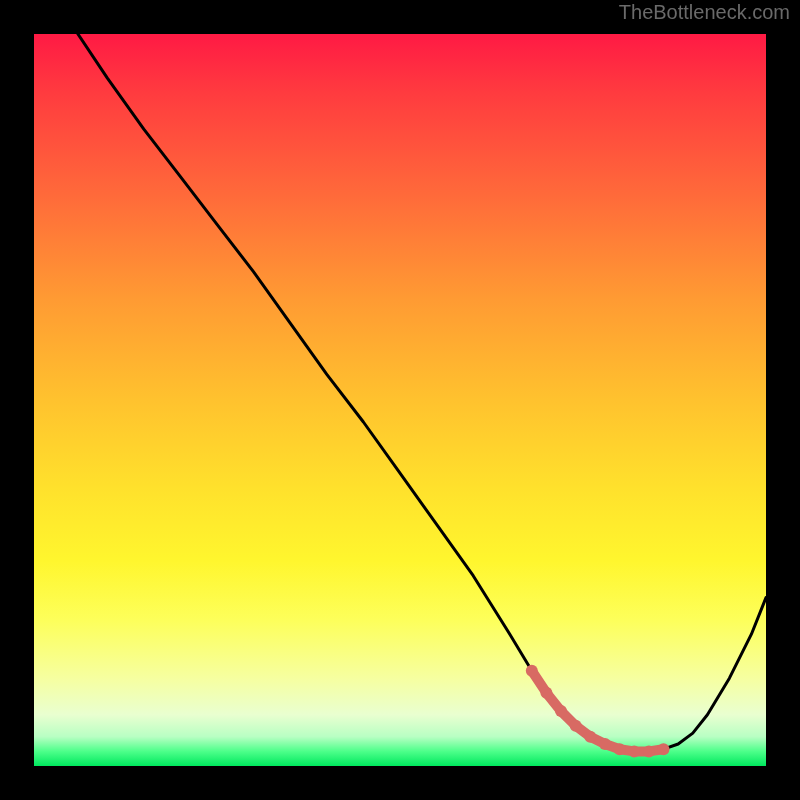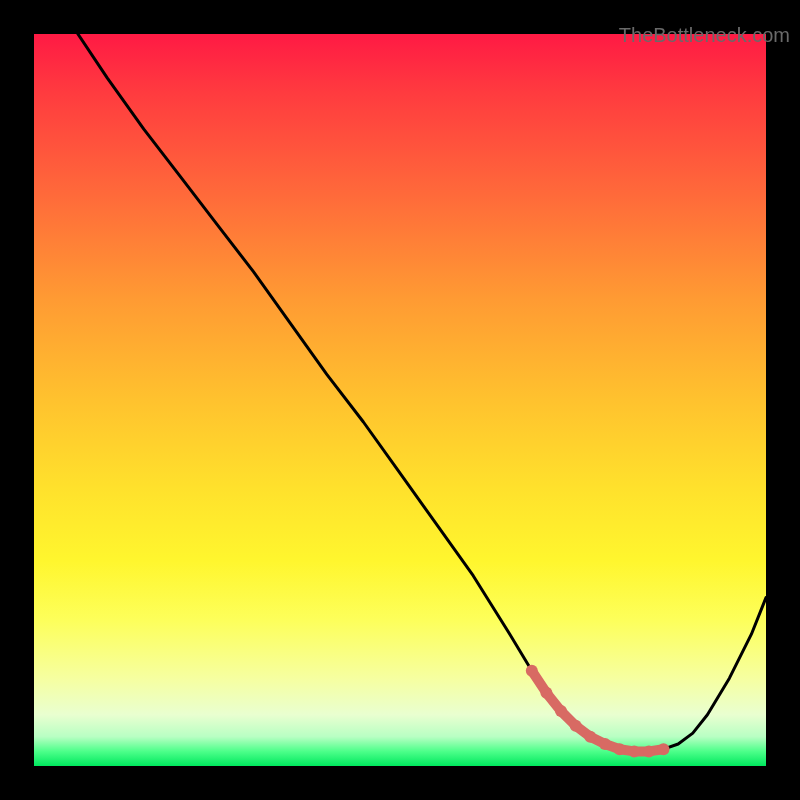--- a/index.html
+++ b/index.html
@@ -6,21 +6,21 @@
     margin: 0;
     padding: 0;
     width: 800px;
     height: 800px;
     background: #000;
     position: relative;
     font-family: Arial, sans-serif;
   }
   .watermark {
     position: absolute;
-    top: 24px;
+    top: 1px;
     right: 10px;
     color: #6a6a6a;
     font-size: 20px;
     font-weight: 500;
     z-index: 10;
   }
   .plot-area {
     position: absolute;
     left: 34px;
     top: 34px;

